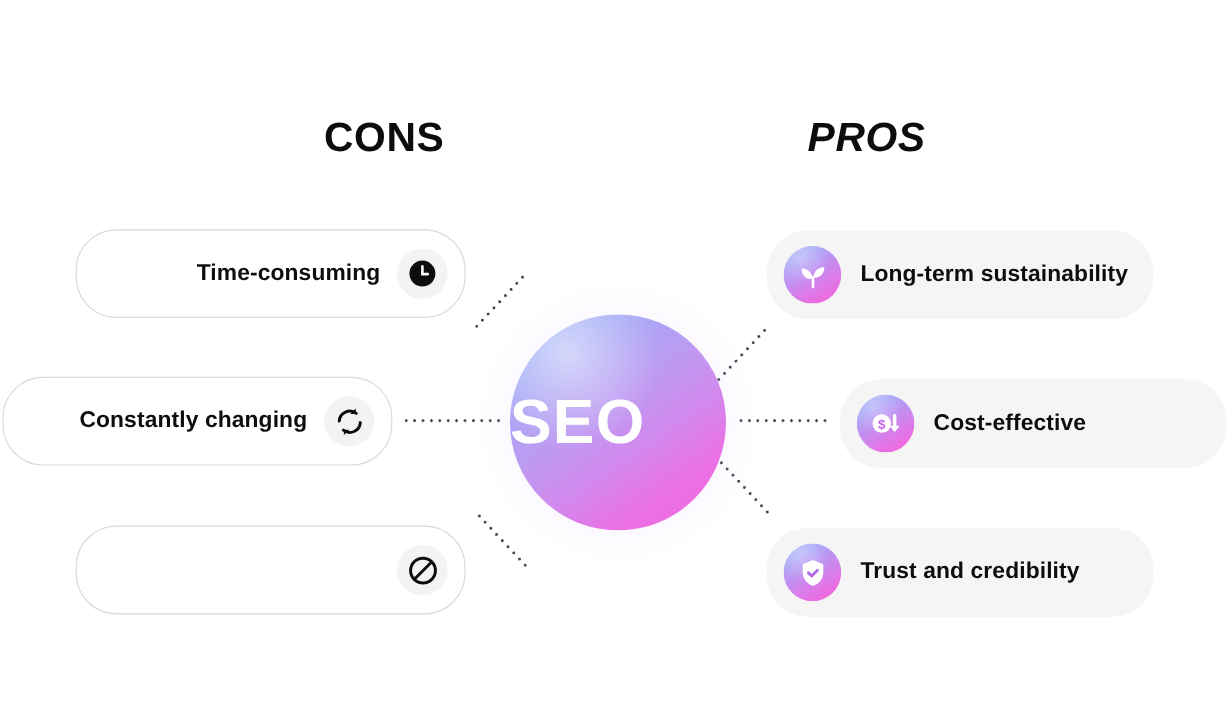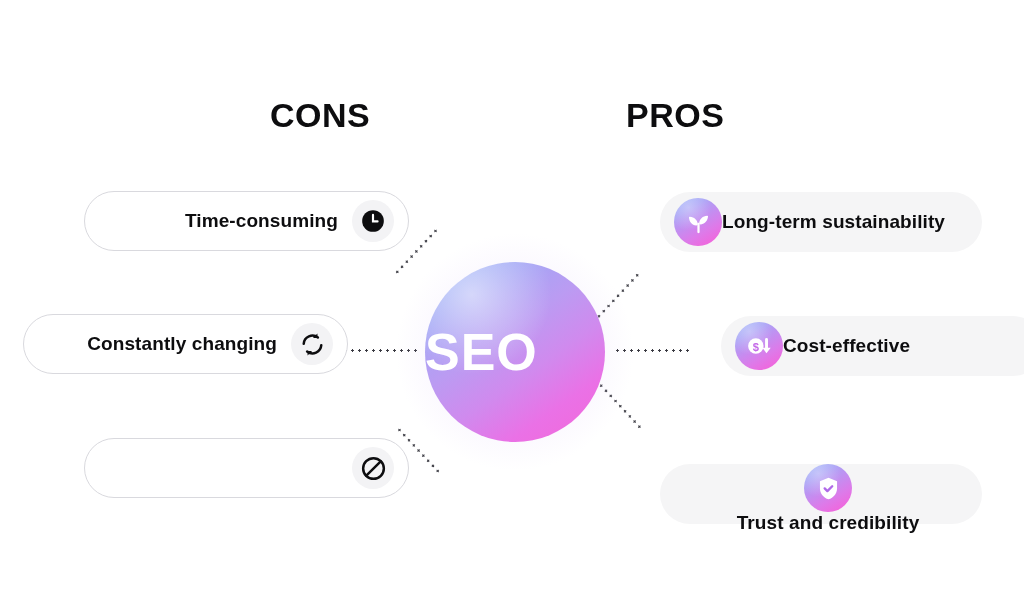--- a/index.html
+++ b/index.html
@@ -16,21 +16,21 @@
   
   .heading{
     position:absolute;
     font-weight:bold;
     font-size:34px;
     letter-spacing:0.5px;
     color:#0d0d0f;
     white-space:nowrap;
   }
   #heading-cons{left:270px;top:96px;}
-  #heading-pros{left:626px;top:96px;}
+  #heading-pros{left:673px;top:96px;font-style:italic;}
 
   
   .sphere-glow{
     position:absolute;
     left:395px;top:232px;width:240px;height:240px;
     border-radius:50%;
     background:radial-gradient(circle at 50% 50%,
        rgba(200,180,250,0.30) 0%,
        rgba(220,200,250,0.16) 42%,
        rgba(255,255,255,0) 70%);
@@ -65,26 +65,25 @@
   .dots span{
     display:block;height:3px;width:100%;
     background-image:radial-gradient(circle, #3a3a42 1.1px, rgba(0,0,0,0) 1.2px);
     background-size:7px 3px;
     background-repeat:repeat-x;
   }
 
   
   .pill{
     position:absolute;
-    height:60px;
+    height:74px;
     border-radius:34px;
     display:flex;
     align-items:center;
     box-sizing:border-box;
-    margin-left:21px;
   }
   .pill-label{
     font-size:19px;
     font-weight:bold;
     color:#0d0d0f;
     white-space:nowrap;
     letter-spacing:0.1px;
   }
 
   
@@ -101,21 +100,21 @@
     display:flex;align-items:center;justify-content:center;
     flex:0 0 auto;
   }
 
   
   .pill.pros{
     background:#f5f5f6;
     border:none;
     justify-content:flex-start;
     padding-left:14px;
-    gap:0;
+    gap:16px;
   }
   .badge-grad{
     width:48px;height:48px;border-radius:50%;
     background:
       radial-gradient(circle at 30% 20%, rgba(255,255,255,0.35) 0%, rgba(255,255,255,0) 45%),
       linear-gradient(150deg,
         #9db7fa 0%,
         #a9a3f6 25%,
         #c48df0 48%,
         #dd7ae9 68%,
@@ -125,21 +124,21 @@
     flex:0 0 auto;
   }
 
   
   #pill-time-consuming      {left:63px; top:191px; width:325px;}
   #pill-constantly-changing {left:2px;  top:314px; width:325px;}
   #pill-no-guarantees       {left:63px; top:438px; width:325px;}
 
   #pill-long-term-sustainability{left:639px; top:192px; width:322px;}
   #pill-cost-effective          {left:700px; top:316px; width:322px;}
-  #pill-trust-and-credibility   {left:639px; top:464px; width:322px;flex-direction:column;}
+  #pill-trust-and-credibility   {left:639px; top:440px; width:322px;}
 </style>
 </head>
 <body>
 
 <div class="stage">
 
   <div class="heading" id="heading-cons">CONS</div>
   <div class="heading" id="heading-pros">PROS</div>
 
   <div class="dots" style="left:396px;top:274px;width:62px;transform:rotate(-47deg) translateY(-50%);">

